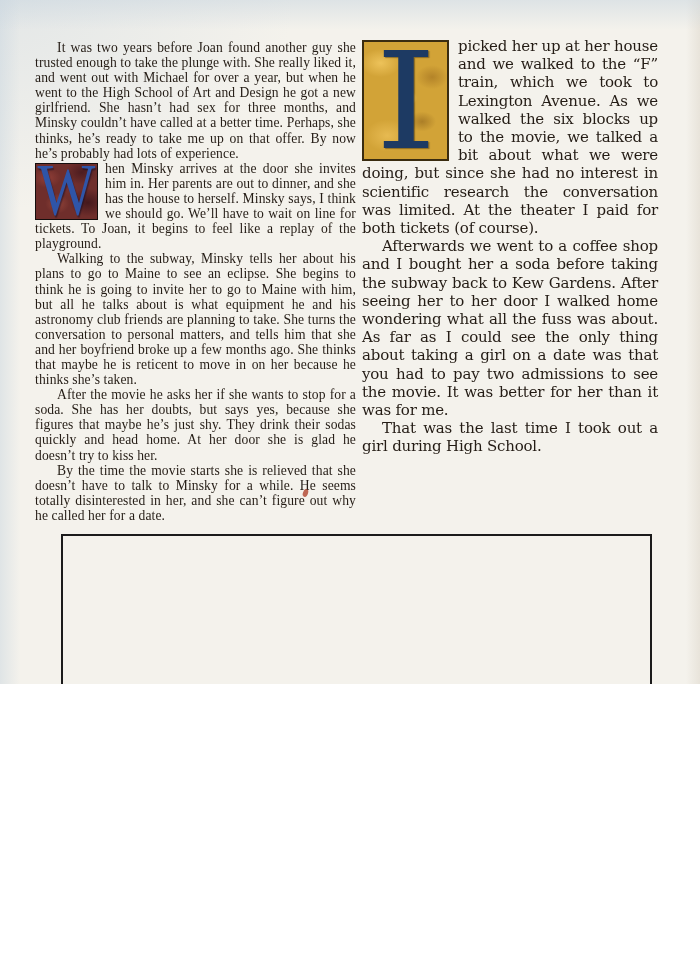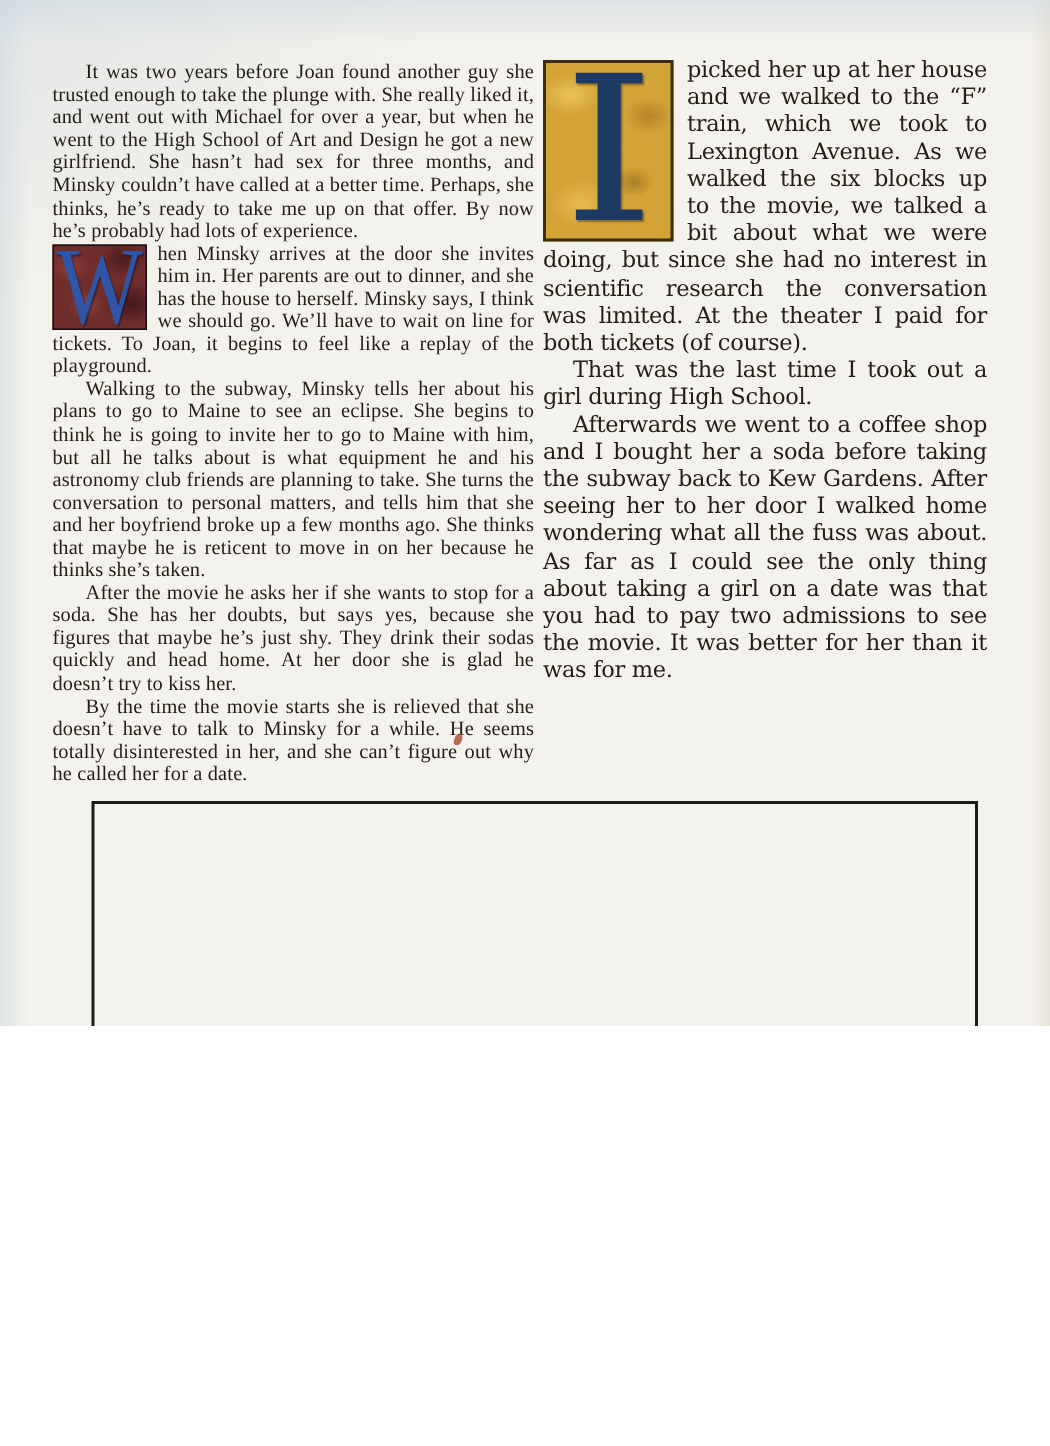--- a/index.html
+++ b/index.html
@@ -104,21 +104,21 @@
     <p class="indent">After the movie he asks her if she wants to stop for a soda. She has her doubts, but says yes, because she figures that maybe he’s just shy. They drink their sodas quickly and head home. At her door she is glad he doesn’t try to kiss her.</p>
     <p class="indent">By the time the movie starts she is relieved that she doesn’t have to talk to Minsky for a while. He seems totally disinterested in her, and she can’t figure out why he called her for a date.</p>
   </div>
 
   <div class="col col-right">
     <p>
       <span class="dropcap dropcap-i">
         <span class="cap">I</span>
       </span><span>picked her up at her house and we walked to the “F” train, which we took to Lexington Avenue. As we walked the six blocks up to the movie, we talked a bit about what we were doing, but since she had no interest in scientific research the conversation was limited. At the theater I paid for both tickets (of course).</span>
     </p>
+    <p class="indent">Afterwards we went to a coffee shop and I bought her a soda before taking the subway back to Kew Gardens. After seeing her to her door I walked home wondering what all the fuss was about. As far as I could see the only thing about taking a girl on a date was that you had to pay two admissions to see the movie. It was better for her than it was for me.</p>
     <p class="indent">That was the last time I took out a girl during High School.</p>
-    <p class="indent">Afterwards we went to a coffee shop and I bought her a soda before taking the subway back to Kew Gardens. After seeing her to her door I walked home wondering what all the fuss was about. As far as I could see the only thing about taking a girl on a date was that you had to pay two admissions to see the movie. It was better for her than it was for me.</p>
   </div>
 
   <span class="ink-dot"></span>
 
   <div class="figure-box"></div>
 
 </div>
 
 </body></html>

